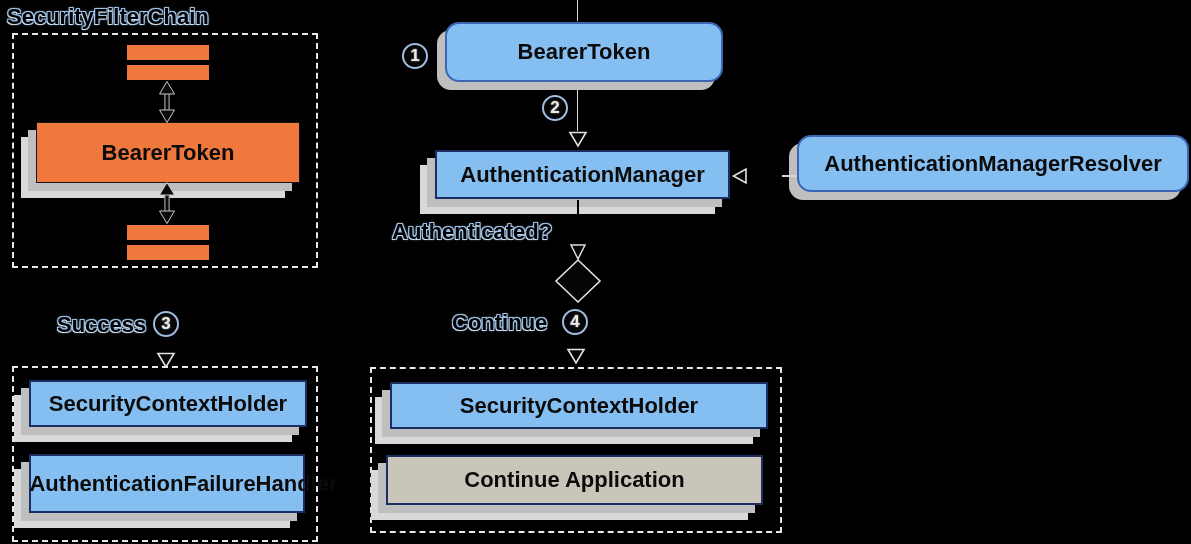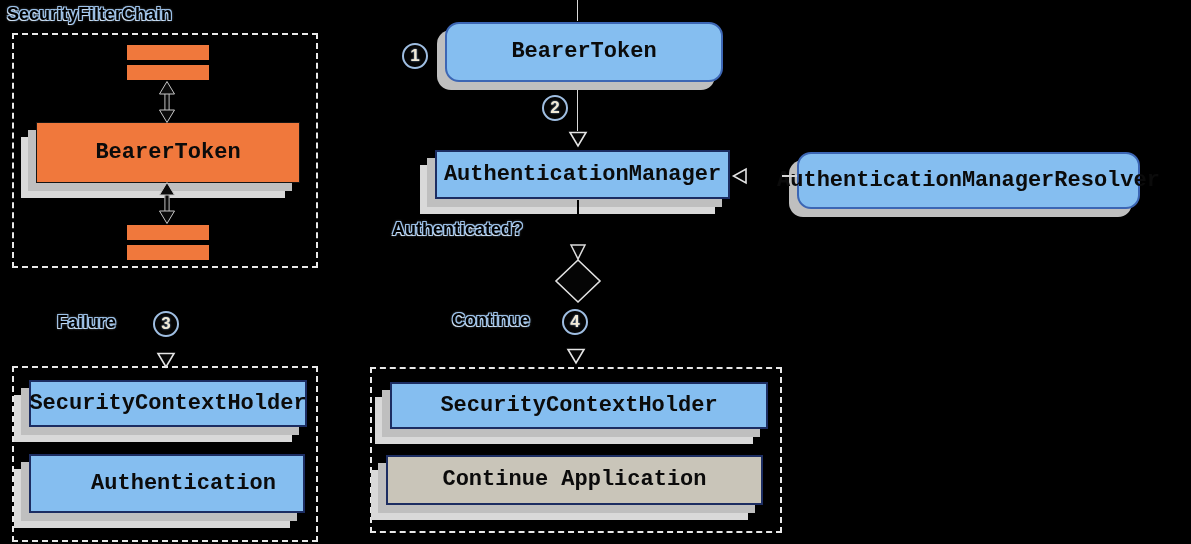--- a/index.html
+++ b/index.html
@@ -4,40 +4,40 @@
 <style>
   html,body { margin:0; padding:0; background:#000; }
   #canvas {
     position:relative; width:1191px; height:544px; overflow:hidden;
     background:var(--background,#000);
     font-family:"Liberation Sans", sans-serif;
   }
   .abs { position:absolute; }
   
   .halo-label {
-    font-weight:bold; font-size:18px; color:#000; white-space:nowrap;
+    font-weight:bold; font-size:22px; color:#000; white-space:nowrap;
     text-shadow:
       -1px -1px 0 var(--halo,#9cc2ea), 1px -1px 0 var(--halo,#9cc2ea),
       -1px  1px 0 #cfe0f2,             1px  1px 0 var(--halo,#9cc2ea),
        0 0 3px #e8f1fa;
     z-index:4;
   }
   
   .badge {
     width:26px; height:26px; border-radius:50%;
     border:2px solid #9fbee2; box-sizing:border-box;
     display:flex; align-items:center; justify-content:center;
     color:#f2ead6; font-size:17px; font-weight:bold;
     text-shadow:0 0 2px #7ea6d8; z-index:4; background:#050505;
   }
   .node {
     box-sizing:border-box; display:flex; 
     align-items:center; justify-content:center; text-align:center;
     font-weight:bold; font-size:22px; color:#0b0b0b; line-height:26px;
-    z-index:2; white-space:nowrap;font-family:Liberation Mono, monospace;
+    z-index:2; white-space:nowrap;
   }
   .blue  { background:var(--blue,#85bef0); }
   .tan   { background:var(--tan,#c9c5b9); }
   .orangebg { background:var(--orange,#f0783c); }
   .rect-border    { border:2px solid var(--box-border-dark,#1c2d62); }
   .rounded-border { border:2px solid var(--rounded-border,#3c66b4); border-radius:14px; }
   .stack2 { box-shadow:-8px 8px 0 var(--shadow-1,#bfbfbf), -15px 15px 0 var(--shadow-2,#d9d9d9); }
   .stack1 { box-shadow:-8px 8px 0 var(--shadow-1,#bfbfbf); }
   .dashed-box {
     border:2px dashed #e8e8e8; box-sizing:border-box;
@@ -100,55 +100,56 @@
       <polygon points="2,1.5 18,1.5 10,15" fill="#050505" stroke="#e4e4e4" stroke-width="1.6"></polygon>
     </svg>
 
     <div class="abs node blue rect-border stack2" style="left:435px; top:150px; width:295px; height:49px;">AuthenticationManager</div>
 
     <svg class="icon" style="left:731px; top:167px;" width="17" height="18" viewBox="0 0 17 18">
       <polygon points="15,2 15,16 2.5,9" fill="#050505" stroke="#e4e4e4" stroke-width="1.6"></polygon>
     </svg>
     <div class="abs" style="left:782px; top:175px; width:15px; height:2px; background:#d6d6d6; z-index:3;"></div>
 
-    <div class="abs node blue rounded-border stack1" style="left:797px; top:152px; width:343px; height:57px;">AuthenticationManagerResolver</div>
+    <div class="abs node blue rounded-border stack1" style="left:797px; top:135px; width:392px; height:57px;">AuthenticationManagerResolver</div>
 
     <div class="abs blackline" style="left:577px; top:200px; width:2px; height:45px;"></div>
 
     <div class="abs halo-label" style="left:392px; top:219px;text-align:right;">Authenticated?</div>
 
     <svg class="icon" style="left:569px; top:244px;" width="18" height="17" viewBox="0 0 18 17">
       <polygon points="2,1 16,1 9,15" fill="#050505" stroke="#dcdcdc" stroke-width="1.5"></polygon>
     </svg>
 
     <svg class="icon" style="left:554px; top:258px;" width="48" height="46" viewBox="0 0 48 46">
       <polygon points="24,2 46,23 24,44 2,23" fill="#050505" stroke="#e2e2e2" stroke-width="1.6"></polygon>
     </svg>
 
-    <div class="abs halo-label" style="left:57px; top:312px;">Failure</div>
+    <div class="abs halo-label" style="left:57px; top:312px;">Success</div>
     <div class="abs badge" style="left:153px; top:311px;">3</div>
 
     <div class="abs halo-label" style="left:452px; top:310px;">Continue</div>
     <div class="abs badge" style="left:562px; top:309px;">4</div>
 
     <svg class="icon" style="left:156px; top:352px;" width="20" height="17" viewBox="0 0 20 17">
       <polygon points="2,1.5 18,1.5 10,15" fill="#050505" stroke="#e4e4e4" stroke-width="1.6"></polygon>
     </svg>
     <svg class="icon" style="left:566px; top:348px;" width="20" height="17" viewBox="0 0 20 17">
       <polygon points="2,1.5 18,1.5 10,15" fill="#050505" stroke="#e4e4e4" stroke-width="1.6"></polygon>
     </svg>
   </div>
 
   <div>
     <div class="abs dashed-box" style="left:12px; top:366px; width:306px; height:176px;"></div>
 
     <div class="abs node blue rect-border stack2" style="left:29px; top:380px; width:278px; height:47px;">SecurityContextHolder</div>
 
     <div class="abs node blue rect-border stack2" style="left:29px; top:454px; width:276px; height:59px;padding-left:33px;">
       <span>Authentication</span>
+      <span>FailureHandler</span>
     </div>
   </div>
 
   <div>
     <div class="abs dashed-box" style="left:370px; top:367px; width:412px; height:166px;"></div>
 
     <div class="abs node blue rect-border stack2" style="left:390px; top:382px; width:378px; height:47px;">SecurityContextHolder</div>
 
     <div class="abs node tan rect-border stack2" style="left:386px; top:455px; width:377px; height:50px;">Continue Application</div>
   </div>

